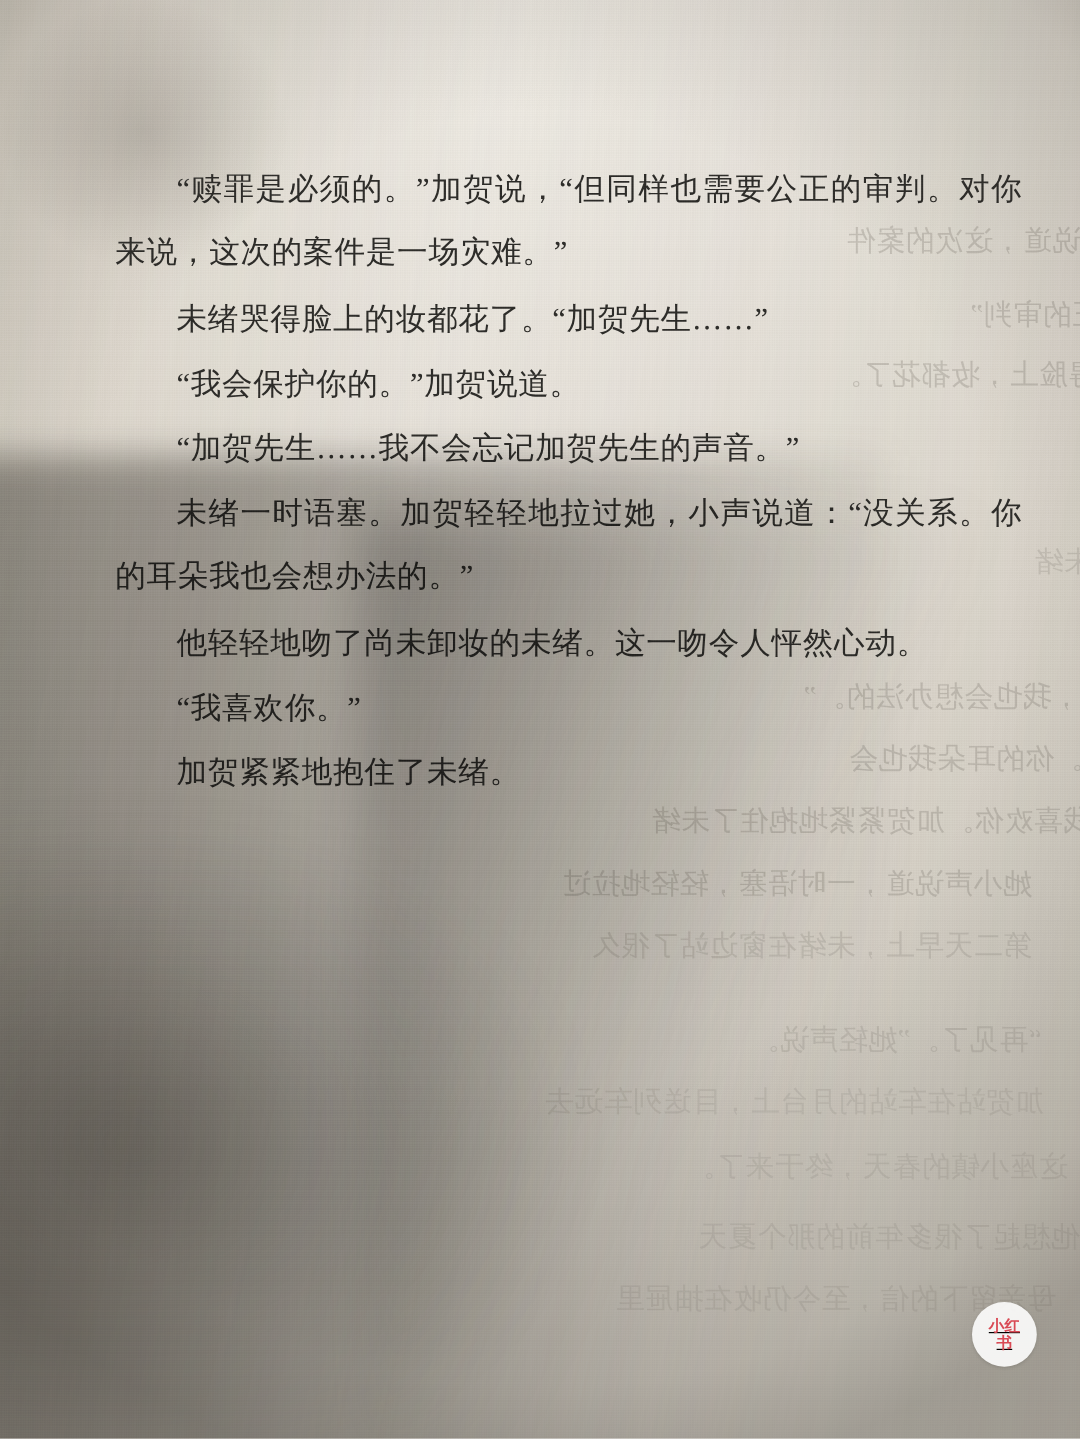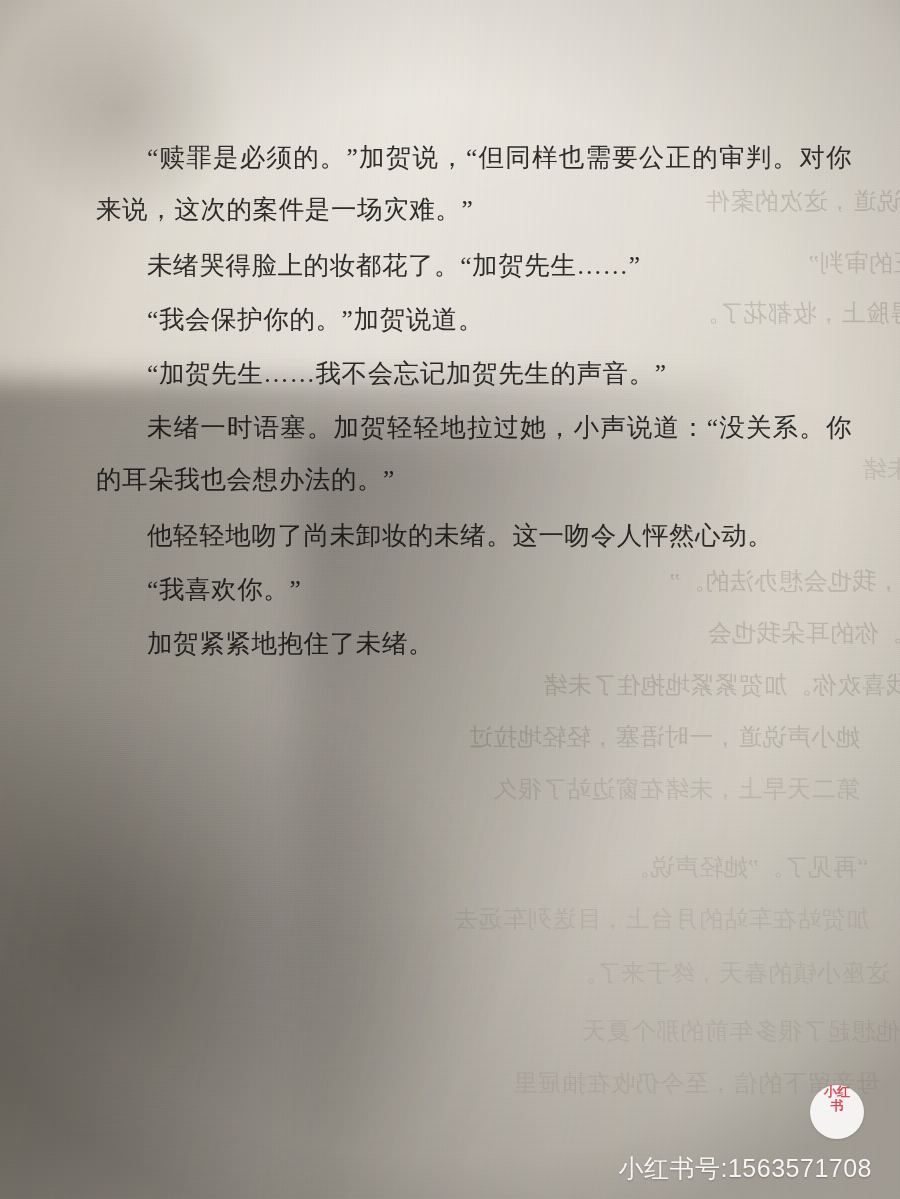--- a/index.html
+++ b/index.html
@@ -125,22 +125,24 @@
   
   .logo-badge {
     position: absolute;
     right: 36px;
     bottom: 60px;
     width: 54px;
     height: 54px;
     border-radius: 50%;
     background: rgba(255,255,255,0.88);
     display: flex;
+    align-items: center;
     justify-content: center;
     box-shadow: 0 1px 3px rgba(0,0,0,0.12);
+    text-decoration: underline;
   }
   .logo-badge span {
     color: #d94a55;
     font-size: 13px;
     font-weight: bold;
     letter-spacing: 0px;
     font-family: "Liberation Sans", sans-serif;
     line-height: 1.05;
     text-align: center;
     width: 30px;
@@ -210,15 +212,14 @@
   <div class="shadow-sweep"></div>
   <div class="shadow-sweep2"></div>
   <div class="shadow-edge"></div>
 
   <div class="grain"></div>
   <div class="vignette"></div>
 
   <div class="logo-badge">
     <span>小红书</span>
   </div>
-  <div class="watermark-id">小红书号:1563571708</div>
 
 </div>
 
 </body></html>

